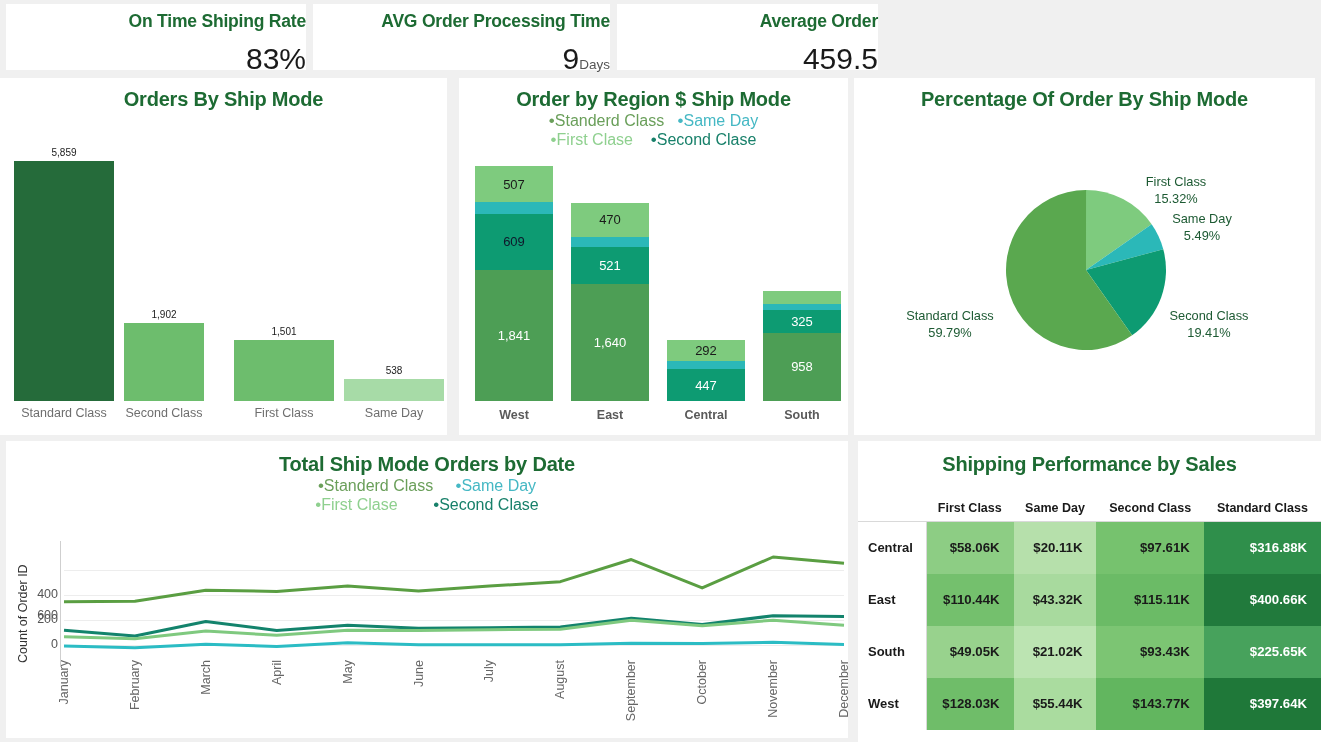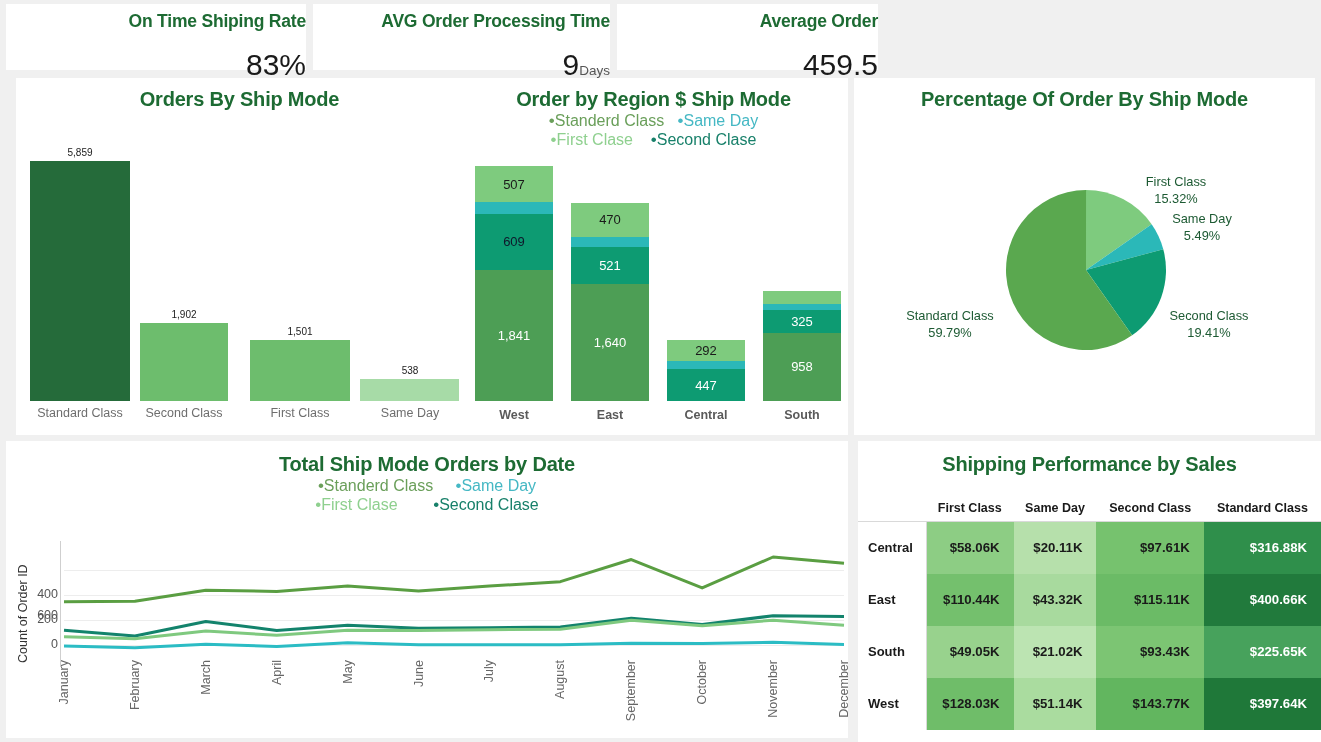--- a/index.html
+++ b/index.html
@@ -9,21 +9,21 @@
     font-family: "Liberation Sans", sans-serif;
     overflow: hidden;
   }
   .dash { position: relative; width: 1321px; height: 742px; background: #f0f0f0; }
 
   .panel { position: absolute; background: #ffffff; }
 
   
   .kpi { display: flex; flex-direction: column; align-items: flex-end; justify-content: flex-start; padding-top: 7px; }
   .kpi-title { font-size: 17.5px; font-weight: bold; color: #1d6b33; letter-spacing: -0.2px; white-space: nowrap; }
-  .kpi-value { font-size: 30px; color: #1a1a1a; margin-top: 16px; font-weight: normal; }
+  .kpi-value { font-size: 30px; color: #1a1a1a; margin-top: 10px; font-weight: normal; }
   .kpi-value .unit { font-size: 13.5px; color: #555; font-weight: normal; }
 
   
   .ptitle { text-align: center; font-size: 20px; font-weight: bold; color: #1d6b33; letter-spacing: -0.2px; white-space: nowrap; }
 
   .legend { text-align: center; line-height: 1.18; margin-top: 1px; }
   .legend .row { display: block; font-size: 16px; }
   .lg { display: inline-block; white-space: nowrap; }
   .lg .dot { font-size: 17px; line-height: 1; }
 
@@ -76,29 +76,29 @@
     </div>
   </div>
 
   <div class="panel kpi" style="left:617px; top:4px; width:261px; height:66px;">
     <div class="kpi-title">Average Order</div>
     <div class="kpi-value">
       <span>459.5</span>
     </div>
   </div>
 
-  <div class="panel" style="left:16px; top:78px; width:447px; height:357px;">
+  <div class="panel" style="left:0; top:78px; width:447px; height:357px;">
     <div class="ptitle" style="padding-top:10px;">Orders By Ship Mode</div>
     <div class="barchart" id="bars1">
         <div class="bar-col" style="left: 14px; width: 100px; height: 239.686px;">
           <div class="bar-lbl-val" style="bottom:242.68636363636364px">5,859</div>
           <div class="bar-rect" style="height:239.68636363636364px;background:#256b3a"></div>
           <div class="bar-cat">Standard Class</div>
         </div>
-        <div class="bar-col" style="left: 124px; width: 88px; height: 77.8091px;">
+        <div class="bar-col" style="left: 124px; width: 80px; height: 77.8091px;">
           <div class="bar-lbl-val" style="bottom:80.80909090909091px">1,902</div>
           <div class="bar-rect" style="height:77.80909090909091px;background:#6dbd6d"></div>
           <div class="bar-cat">Second Class</div>
         </div>
         <div class="bar-col" style="left: 234px; width: 100px; height: 61.4045px;">
           <div class="bar-lbl-val" style="bottom:64.40454545454546px">1,501</div>
           <div class="bar-rect" style="height:61.404545454545456px;background:#6dbd6d"></div>
           <div class="bar-cat">First Class</div>
         </div>
         <div class="bar-col" style="left: 344px; width: 100px; height: 22.0091px;">
@@ -254,21 +254,21 @@
             <tr>
               <td class="rowlbl">South</td>
               <td class="cell" style="background:#98d28d;color:#1a1a1a">$49.05K</td>
               <td class="cell" style="background:#bce4b2;color:#1a1a1a">$21.02K</td>
               <td class="cell" style="background:#7cc573;color:#1a1a1a">$93.43K</td>
               <td class="cell" style="background:#47a25c;color:#ffffff">$225.65K</td>
             </tr>
             <tr>
               <td class="rowlbl">West</td>
               <td class="cell" style="background:#6fbd69;color:#1a1a1a">$128.03K</td>
-              <td class="cell" style="background:#aadc9f;color:#1a1a1a">$51.14K</td>
+              <td class="cell" style="background:#aadc9f;color:#1a1a1a">$55.44K</td>
               <td class="cell" style="background:#62b65f;color:#1a1a1a">$143.77K</td>
               <td class="cell" style="background:#1f7839;color:#ffffff">$397.64K</td>
             </tr>
           </tbody>
         </table>
       </div>
   </div>
 
 </div>
 

